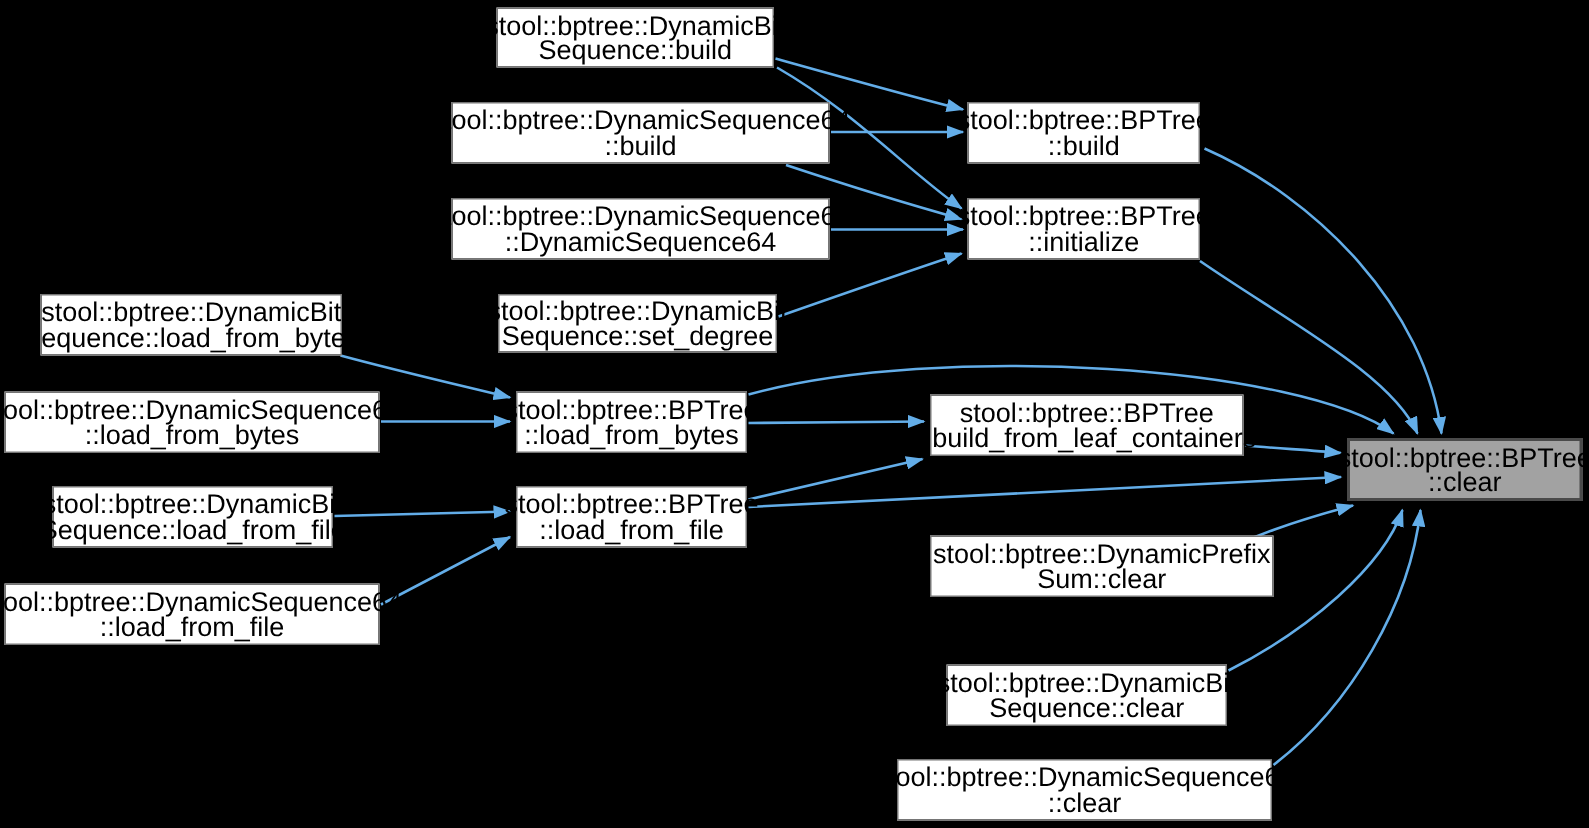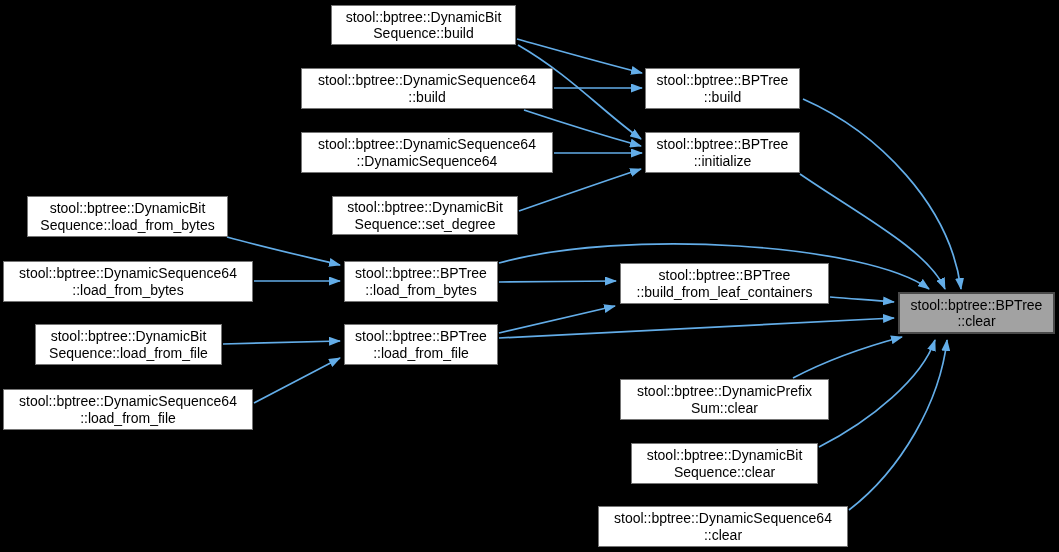--- a/index.html
+++ b/index.html
@@ -21,21 +21,21 @@
     top: 0;
     width: 1059px;
     height: 552px;
   }
   .node {
     position: absolute;
     box-sizing: border-box;
     background: #ffffff;
     border: 1.5px solid #757575;
     color: #000000;
-    font-size: 14px;
+    font-size: 18px;
     line-height: 16.5px;
     display: flex;
     align-items: center;
     justify-content: center;
     text-align: center;
     white-space: pre-line;
     cursor: pointer;
   }
   .node.highlighted {
     background: #a2a2a2;
@@ -100,21 +100,21 @@
       <div class="node" style="left: 344px; top: 261px; width: 154px; height: 41px;">stool::bptree::BPTree
 ::load_from_bytes</div>
       <div class="node" style="left: 344px; top: 324px; width: 154px; height: 41px;">stool::bptree::BPTree
 ::load_from_file</div>
       <div class="node" style="left: 645px; top: 68px; width: 155px; height: 41px;">stool::bptree::BPTree
 ::build</div>
       <div class="node" style="left: 645px; top: 132px; width: 155px; height: 41px;">stool::bptree::BPTree
 ::initialize</div>
       <div class="node" style="left: 620px; top: 263px; width: 209px; height: 41px;">stool::bptree::BPTree
 ::build_from_leaf_containers</div>
-      <div class="node" style="left: 620px; top: 379px; width: 209px; height: 41px;">stool::bptree::DynamicPrefix
+      <div class="node" style="left: 620px; top: 357px; width: 229px; height: 41px;">stool::bptree::DynamicPrefix
 Sum::clear</div>
       <div class="node" style="left: 631px; top: 443px; width: 187px; height: 41px;">stool::bptree::DynamicBit
 Sequence::clear</div>
       <div class="node" style="left: 598px; top: 506px; width: 250px; height: 41px;">stool::bptree::DynamicSequence64
 ::clear</div>
       <div class="node highlighted" style="left: 898px; top: 292px; width: 157px; height: 42px;">stool::bptree::BPTree
 ::clear</div>
     </div>
 </div>
 

